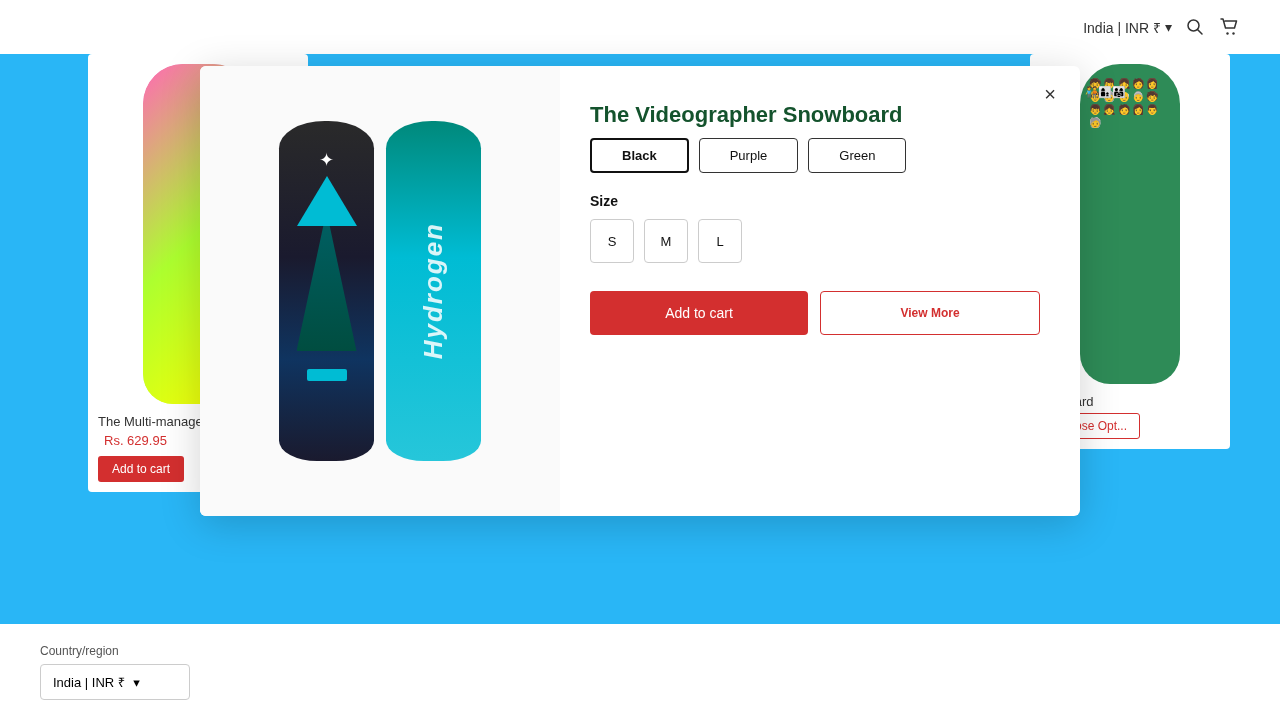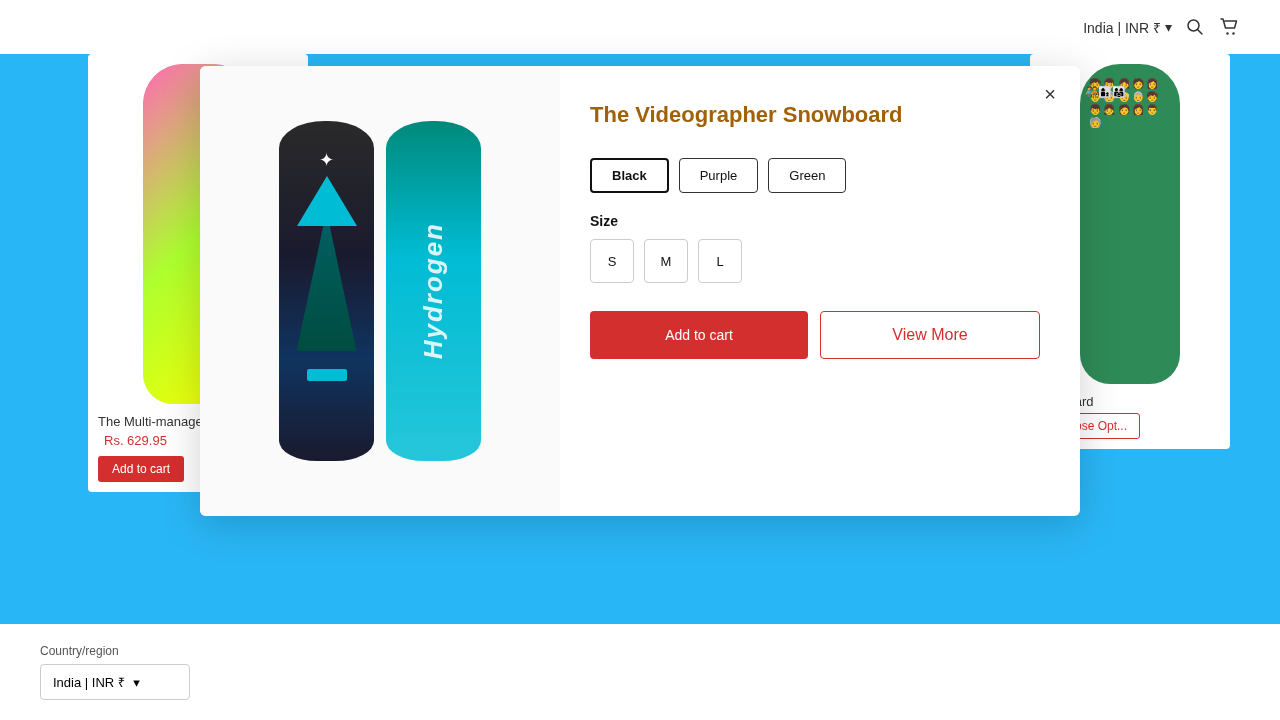--- a/index.html
+++ b/index.html
@@ -259,21 +259,21 @@
       flex: 1;
       padding: 36px 40px 36px 30px;
       display: flex;
       flex-direction: column;
       gap: 0;
     }
 
     .product-title {
       font-size: 22px;
       font-weight: 600;
-      color: #a16207;
+      color: #14532d;
       margin-bottom: 10px;
     }
 
     .product-price {
       font-size: 17px;
       color: #111;
       margin-bottom: 16px;
     }
 
     .product-desc {
@@ -290,28 +290,27 @@
       margin-bottom: 10px;
     }
 
     .color-options {
       display: flex;
       gap: 10px;
       margin-bottom: 20px;
     }
 
     .color-btn {
-      padding: 8px 20px;
+      padding: 8px 30px;
       border: 1.5px solid #333;
       background: #fff;
       border-radius: 4px;
       font-size: 13px;
       cursor: pointer;
       color: #111;
-      margin-top: 20px;
     }
     .color-btn.selected {
       border: 2px solid #111;
       font-weight: 600;
     }
 
     .size-options {
       display: flex;
       gap: 10px;
       margin-bottom: 28px;
@@ -347,22 +346,22 @@
       border-radius: 4px;
       cursor: pointer;
     }
 
     .btn-view-more {
       flex: 1;
       background: #fff;
       color: #d32f2f;
       border: 1.5px solid #d32f2f;
       padding: 14px 20px;
-      font-size: 16px;
-      font-weight: 400;
+      font-size: 12px;
+      font-weight: 700;
       border-radius: 4px;
       cursor: pointer;
     }
 
     
     .footer {
       width: 100%;
       background: #fff;
       padding: 20px 40px;
       display: flex;

